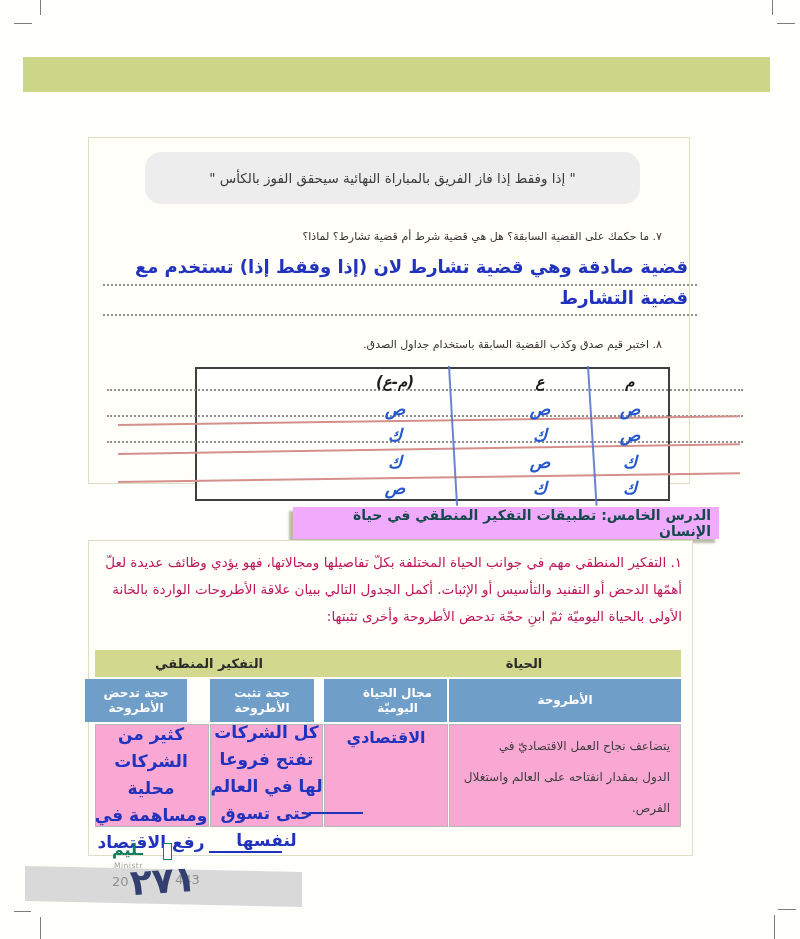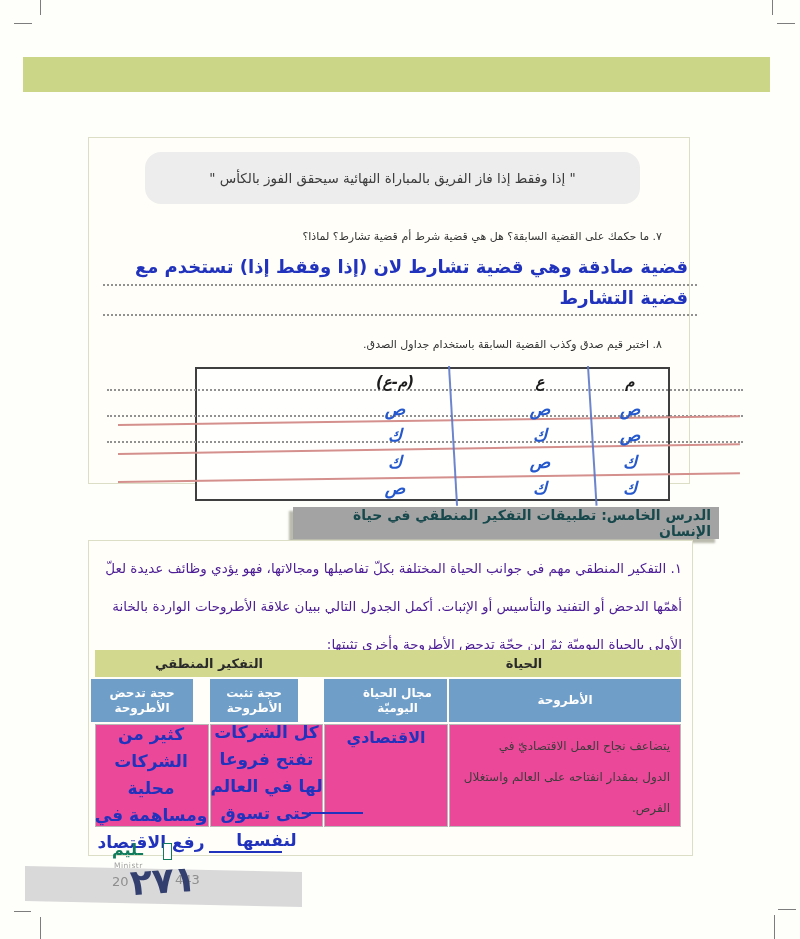--- a/index.html
+++ b/index.html
@@ -38,36 +38,36 @@
   .tt-box { left:195px; top:367px; width:475px; height:134px;
             border:2px solid #3f3f3f; background:#fffffe; }
   .tt-col { top:369px; width:90px; text-align:center;font-style:italic; }
   .tt-col div { height:26.5px; line-height:26.5px; }
   .tt-head { font-size:15px; font-weight:bold; color:#1c1c1c; }
   .tt-cell { font-size:17px; font-weight:bold; color:#2458cc; }
   .ink-vline { width:1.5px; background:#5d78c8; transform-origin:top left; opacity:.9; }
   .red-line { height:1.5px; background:#d4908c; transform-origin:left center; }
 
   .lesson {
-    left:293px; top:507px; width:426px; height:32px; background:#a3a3a3;
+    left:293px; top:507px; width:426px; height:32px; background:#f0abfc;
     box-shadow:-4px 4px 2px rgba(130,132,110,.55);
     display:flex; align-items:center; padding:0 8px;
     font-size:14px; font-weight:bold; color:#16484c;
   }
 
   .para { left:100px; top:549px; width:582px; text-align:right;
-          font-size:13.5px; line-height:38px; color:#4c1d95; }
+          font-size:13.5px; line-height:27px; color:#be185d; }
 
   
   .cell { display:flex; align-items:center; justify-content:center; text-align:center; }
   .th-green { top:650px; height:27px; background:#d2d88e; color:#2a2a2a;
               font-size:13px; font-weight:bold; }
   .th-blue { top:679px; height:43px; background:#6f9ec9; color:#fff;
              font-size:12px; font-weight:bold; line-height:15px; }
-  .td { top:724px; height:103px; background:#ec4899; border:1px solid #b8b8b8; }
+  .td { top:724px; height:103px; background:#f9a8d4; border:1px solid #b8b8b8; }
   .thesis-text { padding:6px 10px 0 6px; font-size:12px; line-height:31px;
                  color:#3d3d3d; text-align:right; width:100%; }
   .hand-col { text-align:center; font-size:17px; line-height:27px; z-index:2; }
   .ink-hline { height:2px; background:#2133bd; z-index:2; }
 
   
   .plg { left:25px; top:869px; width:277px; height:35px; background:#d9d9d9;
          transform:skewY(1.2deg); z-index:0; }
   .logo-green { left:112px; top:840px; font-size:16px; font-weight:bold;
                 color:#0f7c5c; z-index:3; }
@@ -149,23 +149,23 @@
 
 <div class="abs sect sect2"></div>
 
 <div class="abs para rtl pre">١. التفكير المنطقي مهم في جوانب الحياة المختلفة بكلّ تفاصيلها ومجالاتها، فهو يؤدي وظائف عديدة لعلّ
 أهمّها الدحض أو التفنيد والتأسيس أو الإثبات. أكمل الجدول التالي ببيان علاقة الأطروحات الواردة بالخانة
 الأولى بالحياة اليوميّة ثمّ ابنِ حجّة تدحض الأطروحة وأخرى تثبتها:</div>
 
 <div class="abs cell th-green rtl" style="left:95px;width:228px;">التفكير المنطقي</div>
 <div class="abs cell th-green rtl" style="left:323px;width:358px;padding-left:44px;">الحياة</div>
 
-<div class="abs cell th-blue rtl pre" style="left:91px;width:102px;">حجة تدحض
+<div class="abs cell th-blue rtl pre" style="left:85px;width:102px;">حجة تدحض
 الأطروحة</div>
-<div class="abs cell th-blue rtl pre" style="left:210px;width:88px;text-align:right;">حجة تثبت
+<div class="abs cell th-blue rtl pre" style="left:210px;width:104px;">حجة تثبت
 الأطروحة</div>
 <div class="abs cell th-blue rtl" style="left:324px;width:123px;padding-left:24px;">مجال الحياة اليوميّة</div>
 <div class="abs cell th-blue rtl" style="left:449px;width:232px;">الأطروحة</div>
 
 <div class="abs cell td" style="left:95px;width:114px;"></div>
 <div class="abs cell td" style="left:210px;width:113px;"></div>
 <div class="abs cell td" style="left:324px;width:124px;"></div>
 <div class="abs cell td" style="left:449px;width:232px;align-items:flex-start;">
   <div class="thesis-text rtl pre">يتضاعف نجاح العمل الاقتصاديّ في
 الدول بمقدار انفتاحه على العالم واستغلال

